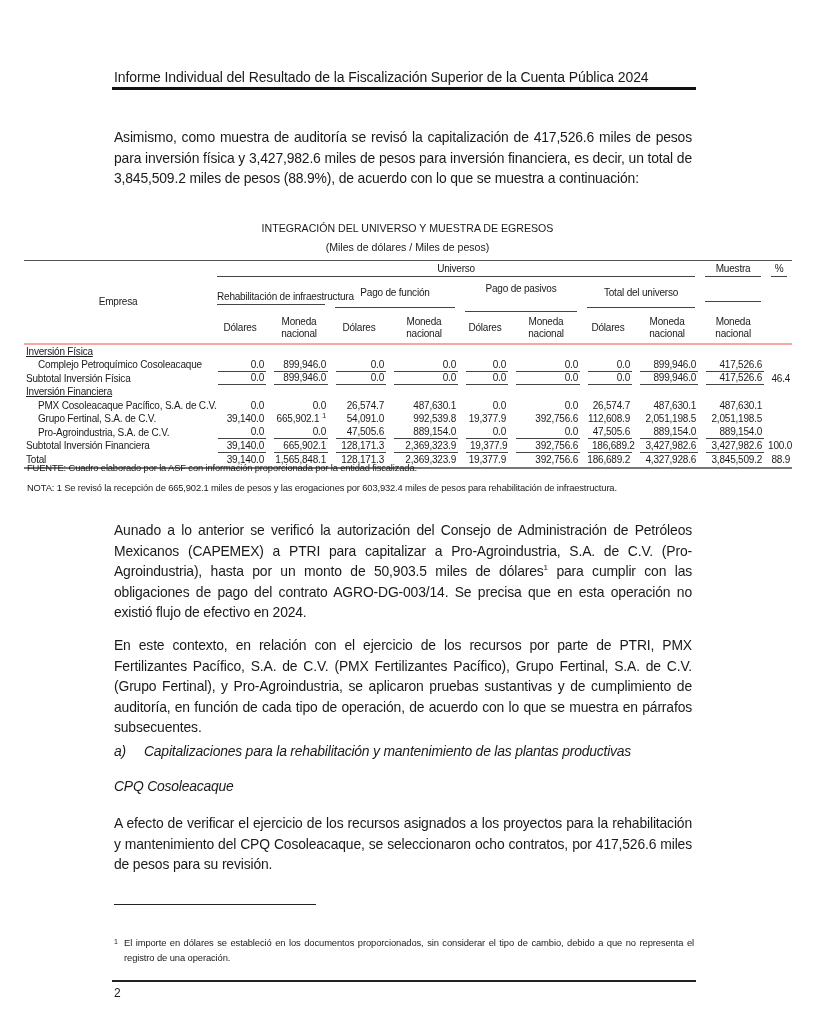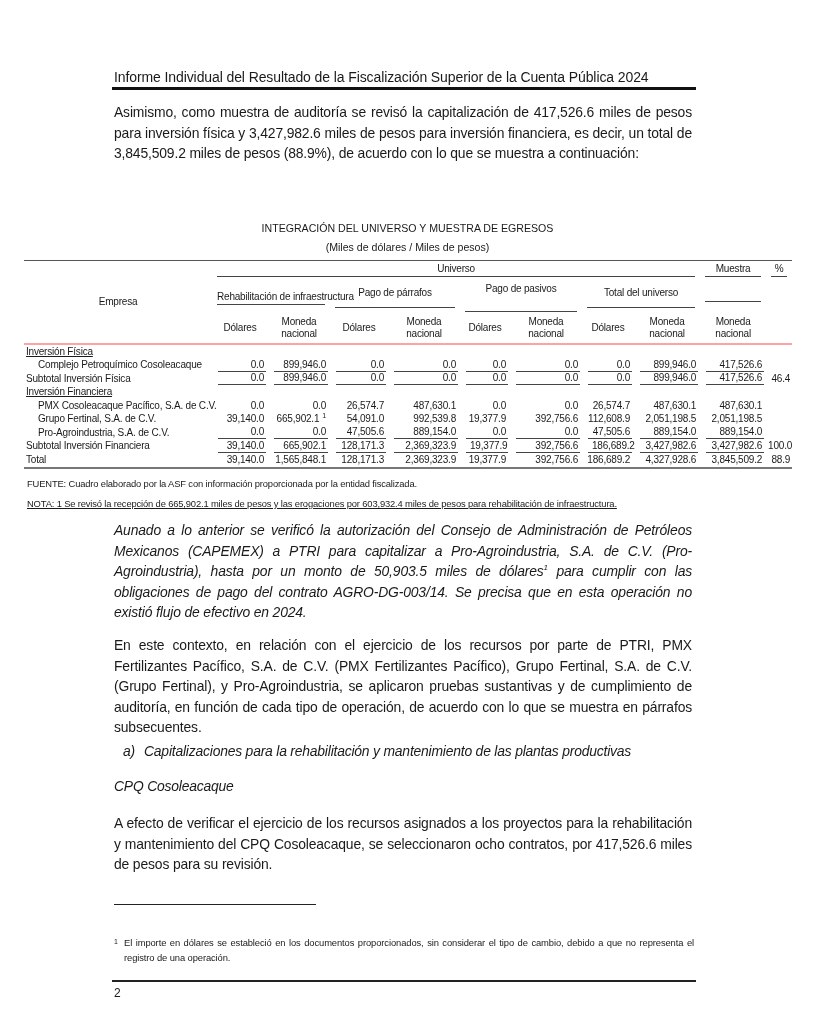--- a/index.html
+++ b/index.html
@@ -14,27 +14,27 @@
   }
   .header-rule {
     position: absolute; left: 112px; top: 87px; width: 584px; height: 3px; background: #111;
   }
   .para {
     position: absolute; left: 114px; width: 578px;
     font-size: 13.9px; line-height: 20.5px; text-align: justify;
     letter-spacing: -0.15px;
   }
   .para sup { font-size: 8px; line-height: 0; }
-  #p1 { top: 102px; }
-  #p2 { top: 520px; font-style: italic; }
+  #p1 { top: 127px; }
+  #p2 { top: 520px; }
   #p3 { top: 635px; }
   .heading-it {
     position: absolute; left: 114px; font-style: italic; font-size: 13.9px; letter-spacing: -0.2px;
   }
-  #h-a { top: 743px; text-align: center; }
+  #h-a { top: 743px; }
   #h-a .mark { display: inline-block; width: 30px; }
   #h-cpq { top: 778px; }
   #p4 { top: 813px; }
 
   .tbl-title {
     position: absolute; left: 0; width: 815px; text-align: center;
     font-size: 10.6px;
   }
   #tt1 { top: 222px; }
   #tt2 { top: 241px; }
@@ -53,24 +53,24 @@
   .ulw > span { display: block; border-bottom: 1px solid #444; margin: 0 3px; padding-bottom: 1px; }
   td.num { text-align: right; }
   td.num span { display: block; padding-right: 1px; }
   .num-ul span { border-bottom: 1px solid #444; margin-left: 4px; }
   .cat { text-decoration: underline; }
   .ind { padding-left: 14px !important; }
   tr.body td { height: 13.5px; }
   .fsup { font-size: 7px; vertical-align: super; line-height: 0; }
 
   .note {
-    position: absolute; left: 27px; font-size: 9.4px; letter-spacing: -0.15px; margin-top: 16px;
+    position: absolute; left: 27px; font-size: 9.4px; letter-spacing: -0.15px;
   }
   #src { top: 462px; }
-  #nota { top: 482px; text-decoration: underline; }
+  #nota { top: 482px; }
 
   .fn-rule { position: absolute; left: 114px; top: 904px; width: 202px; height: 1px; background: #222; }
   .footnote {
     position: absolute; left: 114px; top: 935px; width: 582px; font-size: 9.4px; line-height: 15px;
     text-align: justify; letter-spacing: -0.1px;
   }
   .footnote .fnmark { display: inline-block; width: 10px; font-size: 7px; vertical-align: top; line-height: 13px; }
   .footnote .fnbody { display: inline-block; width: 570px; vertical-align: top; }
   .foot-rule { position: absolute; left: 112px; top: 980px; width: 584px; height: 1.5px; background: #222; }
   .pagenum { position: absolute; left: 114px; top: 986px; font-size: 12px; }
@@ -111,21 +111,21 @@
         </th>
       <th class="ulw" style="border-top:1.2px solid #555; padding-top:2px;">
           <span>%</span>
         </th>
     </tr>
     <tr>
       <th colspan="2" class="ulw" style="padding-top:6px;">
           <span>Rehabilitación de infraestructura</span>
         </th>
       <th colspan="2" class="ulw" style="padding-top:6px;">
-          <span style="padding-bottom:8px">Pago de párrafos</span>
+          <span style="padding-bottom:8px">Pago de función</span>
         </th>
       <th colspan="2" class="ulw" style="padding-top:6px;">
           <span style="padding-bottom:16px">Pago de pasivos</span>
         </th>
       <th colspan="2" class="ulw" style="padding-top:6px;">
           <span style="padding-bottom:8px">Total del universo</span>
         </th>
       <th class="ulw">
           <span style="height:12px"></span>
         </th>

